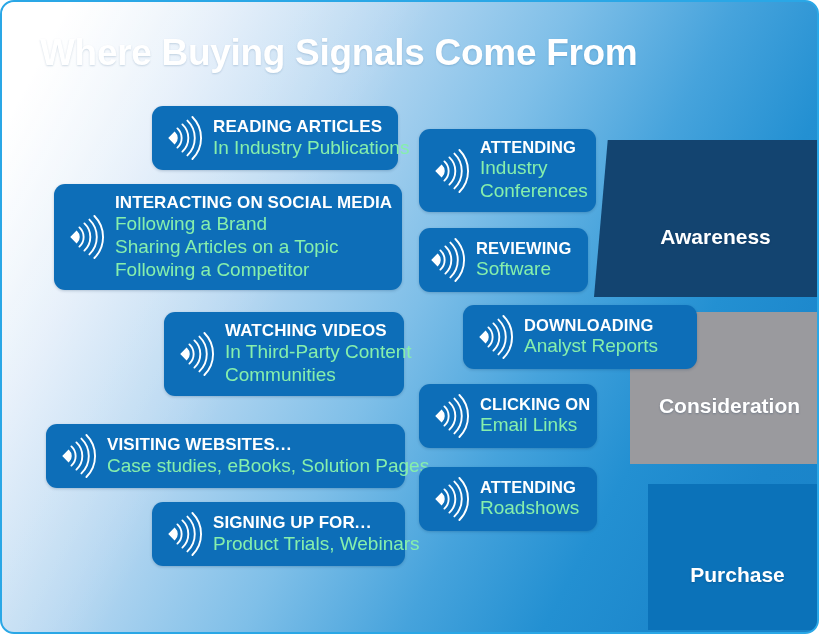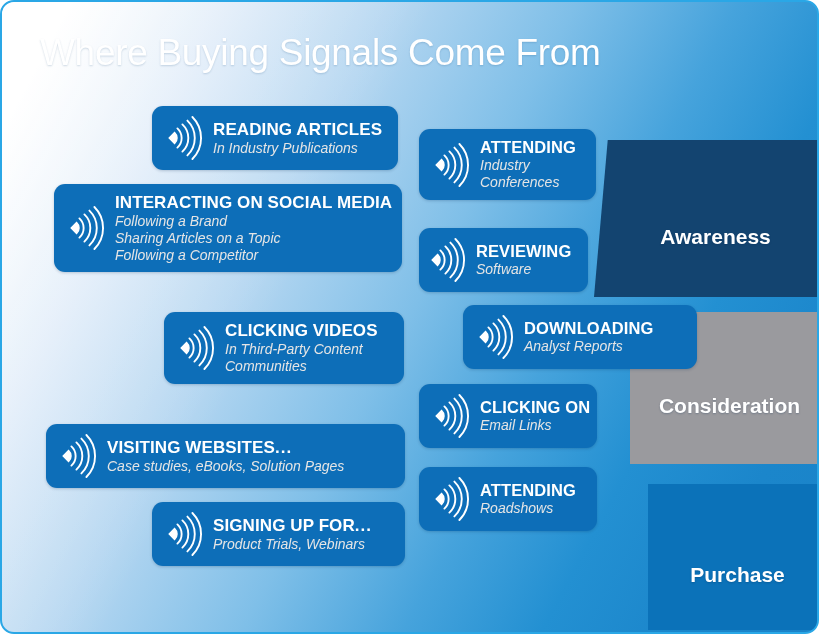--- a/index.html
+++ b/index.html
@@ -42,21 +42,21 @@
     border-radius: 12px;
   }
 
   
   .title {
     position: absolute;
     left: 38px;
     top: 30px;
     color: #ffffff;
     font-size: 37px;
-    font-weight: normal;
+    font-weight: bold;
     letter-spacing: -0.3px;
     white-space: nowrap;
     text-shadow: 0 1px 2px rgba(0,60,110,0.18);
   }
 
   
   .stage {
     position: absolute;
     display: flex;
     align-items: center;
@@ -130,25 +130,24 @@
     font-size: 17px;
     letter-spacing: 0.1px;
     line-height: 1.18;
     white-space: nowrap;
   }
   .card-title .ellip {
     font-weight: bold;
     letter-spacing: 1px;
   }
   .card-line {
-    color: #e5e5e5;
-    font-size: 14px;
+    color: #86efac;
+    font-size: 19px;
     line-height: 1.2;
     white-space: nowrap;
-    font-style: italic;
   }
 
   
   #card-reading-articles   { left: 150px; top: 104px;  width: 246px; }
   #card-social-media       { left: 52px;  top: 182px;  width: 348px; }
   #card-watching-videos    { left: 162px; top: 310px;  width: 240px; }
   #card-visiting-websites  { left: 44px;  top: 422px;  width: 359px; }
   #card-signing-up         { left: 150px; top: 500px;  width: 253px; }
 
   
@@ -225,21 +224,21 @@
     <span class="wave"><svg viewBox="0 0 42 46" width="42" height="46" xmlns="http://www.w3.org/2000/svg">
           <g fill="none" stroke="#ffffff" stroke-width="1.9" stroke-linecap="round">
             <path d="M7.2 23 L12.6 17.4 A7.6 7.6 0 0 1 12.6 28.6 Z" fill="#ffffff" stroke="#ffffff" stroke-width="1.4"></path>
             <path d="M15.4 13.4 A13 13 0 0 1 15.4 32.6"></path>
             <path d="M20.4 9.4 A18.6 18.6 0 0 1 20.4 36.6"></path>
             <path d="M25.4 5.6 A24.2 24.2 0 0 1 25.4 40.4"></path>
             <path d="M30.4 2.0 A29.8 29.8 0 0 1 30.4 44.0"></path>
           </g>
         </svg></span>
     <span class="card-text">
-      <span class="card-title"><span>CLICKING VIDEOS</span><span class="ellip"></span></span>
+      <span class="card-title"><span>WATCHING VIDEOS</span><span class="ellip"></span></span>
       <span class="card-line">In Third-Party Content</span>
       <span class="card-line">Communities</span>
     </span>
   </div>
 
   <div class="card" id="card-visiting-websites">
     <span class="wave"><svg viewBox="0 0 42 46" width="42" height="46" xmlns="http://www.w3.org/2000/svg">
           <g fill="none" stroke="#ffffff" stroke-width="1.9" stroke-linecap="round">
             <path d="M7.2 23 L12.6 17.4 A7.6 7.6 0 0 1 12.6 28.6 Z" fill="#ffffff" stroke="#ffffff" stroke-width="1.4"></path>
             <path d="M15.4 13.4 A13 13 0 0 1 15.4 32.6"></path>

